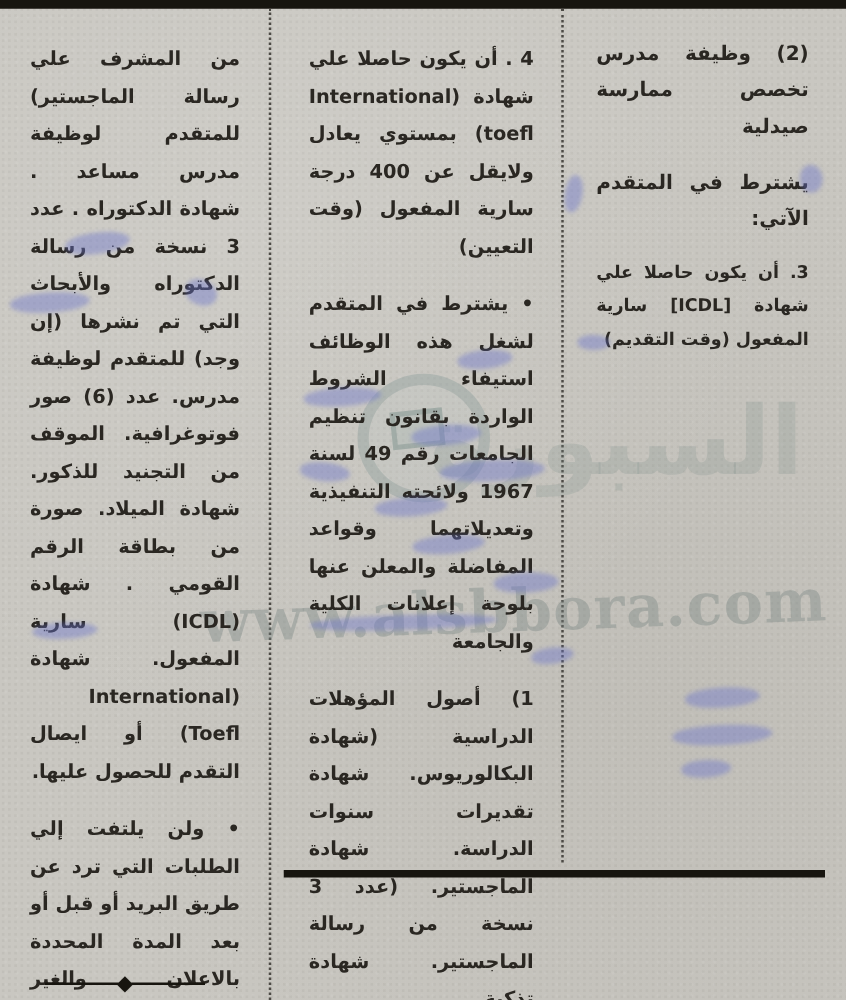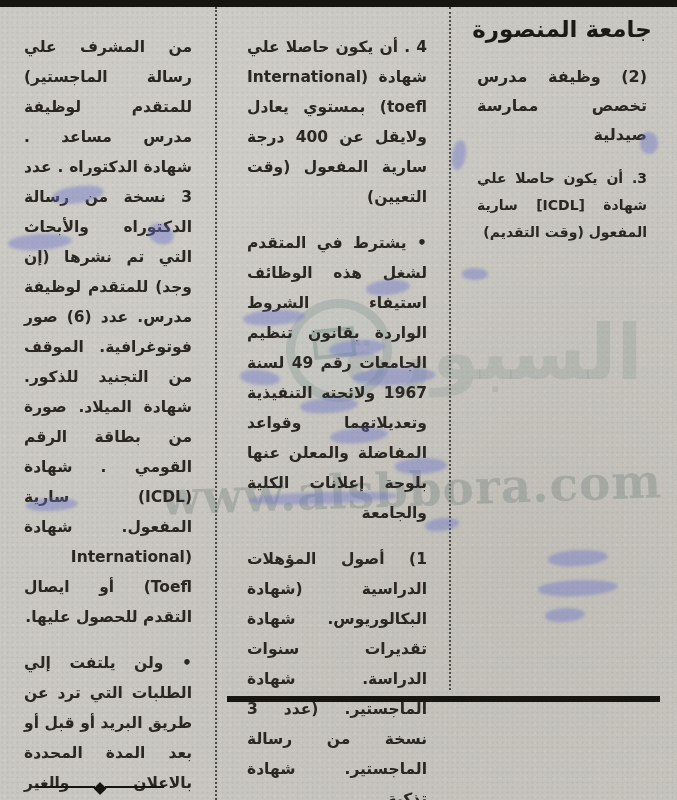--- a/index.html
+++ b/index.html
@@ -81,22 +81,22 @@
   <div class="sep sep-1"></div>
   <div class="sep sep-2"></div>
 
   <div class="wm wm-circle">
     <div class="board"></div>
   </div>
   <div class="wm wm-arabic">السبورة</div>
   <div class="wm wm-url">www.alsbbora.com</div>
 
   <div class="col col-right">
-    <h1 class="headline">جامعة المنصورة</h1>
     <p>(2) وظيفة مدرس تخصص ممارسة صيدلية</p>
+    <p>يشترط في المتقدم الآتي:</p>
     <p class="fine">3. أن يكون حاصلا علي شهادة [ICDL] سارية المفعول (وقت التقديم)</p>
   </div>
 
   <div class="col col-middle">
     <p>4 . أن يكون حاصلا علي شهادة (International toefl) بمستوي يعادل ولايقل عن 400 درجة سارية المفعول (وقت التعيين)</p>
     <p>• يشترط في المتقدم لشغل هذه الوظائف استيفاء الشروط الواردة بقانون تنظيم الجامعات رقم 49 لسنة 1967 ولائحته التنفيذية وتعديلاتهما وقواعد المفاضلة والمعلن عنها بلوحة إعلانات الكلية والجامعة</p>
     <p>1) أصول المؤهلات الدراسية (شهادة البكالوريوس. شهادة تقديرات سنوات الدراسة. شهادة الماجستير. (عدد 3 نسخة من رسالة الماجستير. شهادة تذكية</p>
   </div>
 
   <div class="col col-left">

